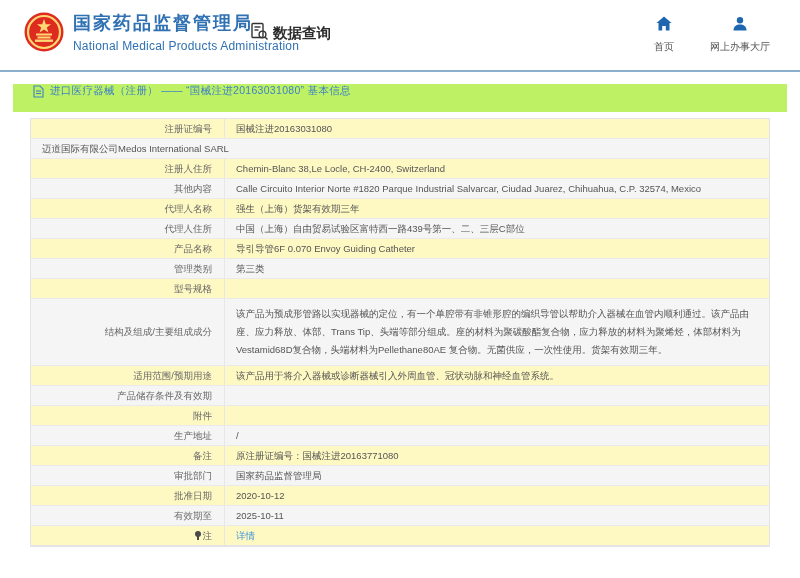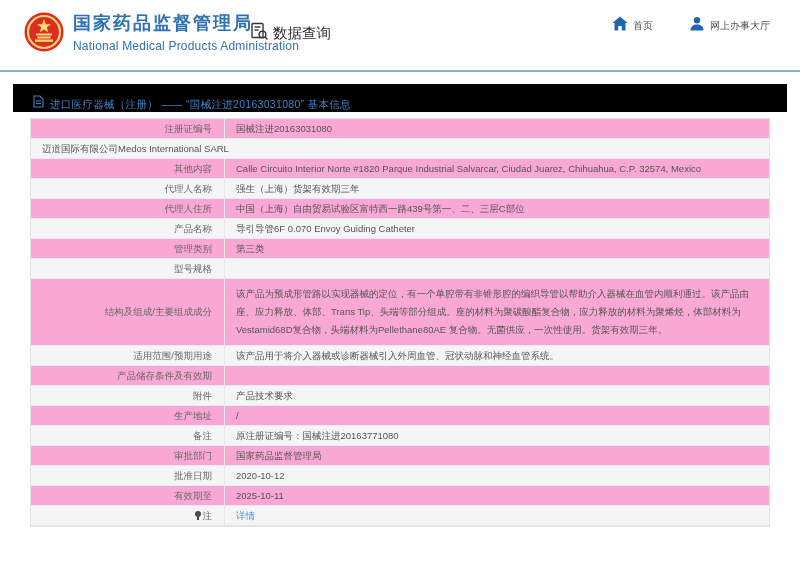--- a/index.html
+++ b/index.html
@@ -7,33 +7,33 @@
               font-family:"Liberation Sans","DejaVu Sans",sans-serif; }
 
   
   .header { position:relative; height:72px; background:#fff; border-bottom:2px solid #8ab0cb; }
   .brand { position:absolute; left:24px; top:11px; display:flex; align-items:center; }
   .emblem { width:40px; height:40px; flex:0 0 40px; }
   .titles { margin-left:9px; }
   .title-cn { font-size:18px; font-weight:bold; color:#2f71b3; letter-spacing:2px; }
   .title-en { font-size:12px; color:#2f71b3; margin-top:4px; letter-spacing:.2px; }
   .tool { position:absolute; left:250px; top:22px; display:flex; align-items:center; gap:4px; cursor:pointer; }
-  .tool-label { font-size:14.5px; font-weight:normal; color:#2b2b2b; }
+  .tool-label { font-size:14.5px; font-weight:bold; color:#2b2b2b; }
   .nav { position:absolute; right:30px; top:16px; display:flex; gap:36px; }
-  .nav-item { display:flex; align-items:center; gap:5px; cursor:pointer; }
+  .nav-item { display:flex; flex-direction:column; align-items:center; gap:5px; cursor:pointer; }
   .nav-label { font-size:10px; color:#555; white-space:nowrap; }
 
   
-  .breadcrumb { margin:12px 13px 0; background:#000000; height:28px;
-                display:flex; align-items:flex-end; padding-left:20px; gap:6px; }
+  .breadcrumb { margin:12px 13px 0; background:#bef264; height:28px;
+                display:flex; align-items:flex-start; padding-left:20px; gap:6px; }
   .breadcrumb-text { font-size:10.5px; color:#3e82c4; letter-spacing:.3px; }
 
   
   .detail-table { margin:6px 30px 0; border:1px solid #e4e4e4; }
-  .row { display:flex; align-items:stretch; border-bottom:1px solid #eaeaea; min-height:20px; background:#f9a8d4; }
+  .row { display:flex; align-items:stretch; border-bottom:1px solid #eaeaea; min-height:20px; background:#fef9c3; }
   .row:last-child { border-bottom:1px solid #e4e4e4; }
   .row:nth-child(even) { background:#f5f5f5; }
   .cell-label { flex:0 0 194px; border-right:1px solid #e7e7e7;
                 display:flex; align-items:center; justify-content:flex-end;
                 padding:2px 12px 2px 4px; font-size:9.5px; color:#666; text-align:right;
                 line-height:12px; }
   .cell-value { flex:1; display:flex; align-items:center;
                 padding:2px 12px 2px 11px; font-size:9.5px; color:#555; line-height:14px; }
   .row.tall .cell-value { padding-top:6px; padding-bottom:6px; line-height:18px; }
   .detail-link { color:#4493dd; cursor:pointer; text-decoration:none; }
@@ -112,20 +112,24 @@
 <div class="detail-table">
 
   <div class="row">
     <div class="cell-label">注册证编号</div>
     <div class="cell-value">国械注进20163031080</div>
   </div>
   <div class="row">
     <div class="cell-value">迈道国际有限公司Medos International SARL</div>
   </div>
   <div class="row">
+    <div class="cell-label">注册人住所</div>
+    <div class="cell-value">Chemin-Blanc 38,Le Locle, CH-2400, Switzerland</div>
+  </div>
+  <div class="row">
     <div class="cell-label">其他内容</div>
     <div class="cell-value">Calle Circuito Interior Norte #1820 Parque Industrial Salvarcar, Ciudad Juarez, Chihuahua, C.P. 32574, Mexico</div>
   </div>
   <div class="row">
     <div class="cell-label">代理人名称</div>
     <div class="cell-value">强生（上海）货架有效期三年</div>
   </div>
   <div class="row">
     <div class="cell-label">代理人住所</div>
     <div class="cell-value">中国（上海）自由贸易试验区富特西一路439号第一、二、三层C部位</div>
@@ -148,21 +152,20 @@
   <div class="row">
     <div class="cell-label">适用范围/预期用途</div>
     <div class="cell-value">该产品用于将介入器械或诊断器械引入外周血管、冠状动脉和神经血管系统。</div>
   </div>
   <div class="row">
     <div class="cell-label">产品储存条件及有效期</div>
     <div class="cell-value"></div>
   </div>
   <div class="row">
     <div class="cell-label">附件</div>
-    <div class="cell-value">产品技术要求</div>
   </div>
   <div class="row">
     <div class="cell-label">生产地址</div>
     <div class="cell-value">/</div>
   </div>
   <div class="row">
     <div class="cell-label">备注</div>
     <div class="cell-value">原注册证编号：国械注进20163771080</div>
   </div>
   <div class="row">

